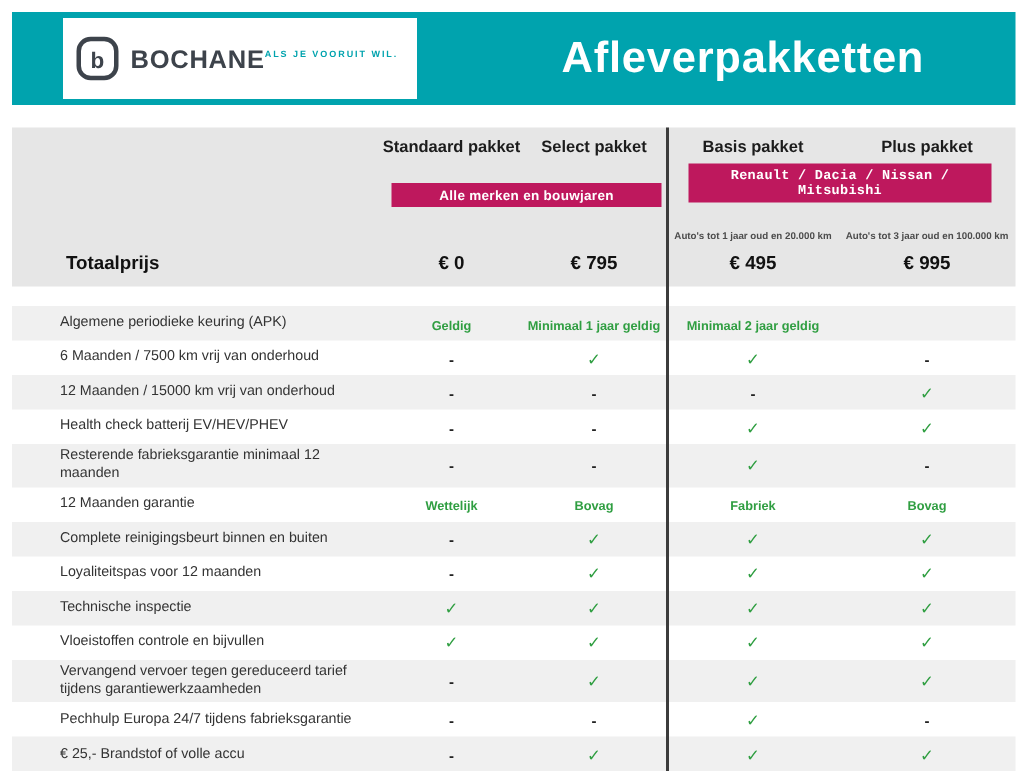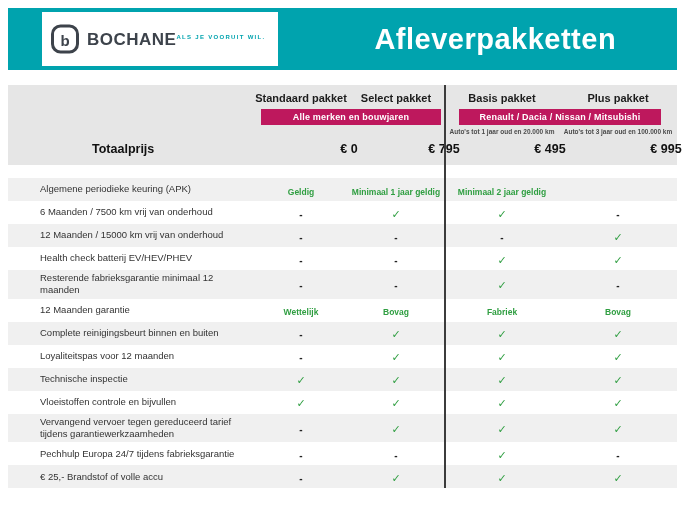--- a/index.html
+++ b/index.html
@@ -67,29 +67,29 @@
   .col-title {
     text-align: center; font-weight: bold; font-size: 11px;
     color: #1c1c1c; padding: 2px 0 5px 0;
   }
   .banner {
     background: #be185d; color: #ffffff; font-weight: bold;
     font-size: 9px; text-align: center; padding: 3px 0;
     letter-spacing: 0.2px;
   }
   .banner.g1 { grid-column: 2 / 4; margin: 0 4px 0 6px; }
-  .banner.g2 { grid-column: 4 / 6; margin: 0 16px 0 14px; }
+  .banner.g2 { grid-column: 4 / 6; margin: 0 16px 16px 14px; font-family: Liberation Mono, monospace; }
   .subnote-row { min-height: 11px; }
   .subnote {
     text-align: center; font-size: 6.5px; font-weight: bold;
     color: #4c4c4c; padding: 3px 0 1px 0;
   }
   .subnote.c3 { grid-column: 4; }
   .subnote.c4 { grid-column: 5; }
-  .price-row { margin-top: 3px; min-height: 20px; padding-left: 48px; }
+  .price-row { margin-top: 3px; min-height: 20px; }
   .price-label { font-weight: bold; font-size: 12.5px; color: #111; padding-left: 36px; }
   .price-value { text-align: center; font-weight: bold; font-size: 12.5px; color: #111; }
 
   .rows { margin-top: 13px; }
   .feature-row { min-height: 23px; padding: 2px 0; }
   .feature-row.shaded { background: #f0f0f0; }
   .feature-label {
     font-size: 9.5px; color: #333;
     padding-left: 32px; padding-right: 4px; line-height: 1.3;
   }

